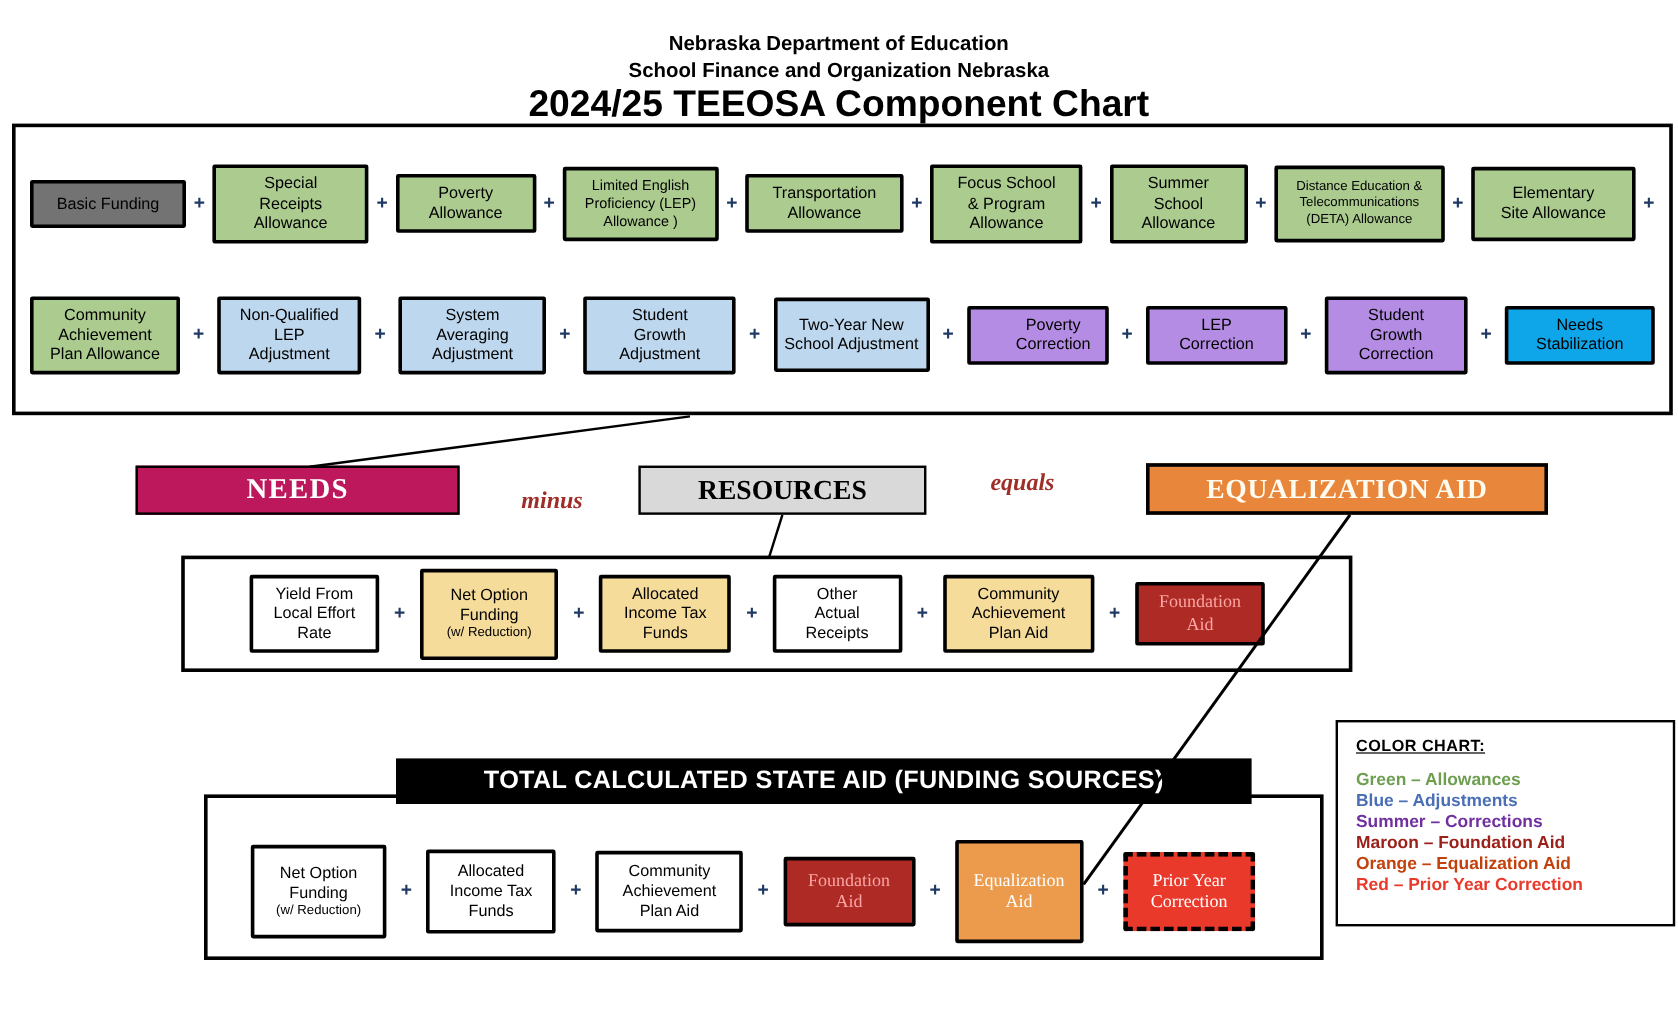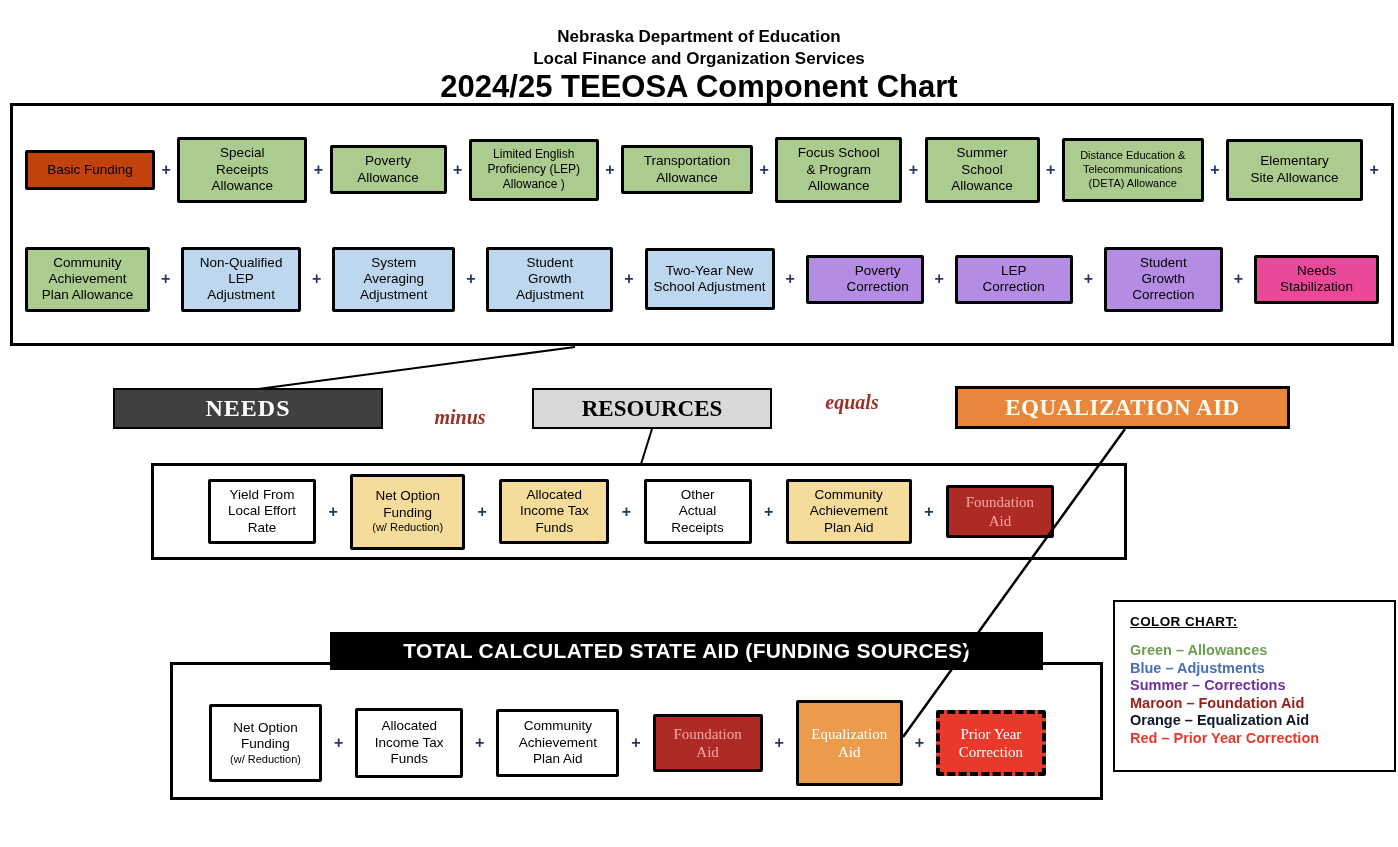--- a/index.html
+++ b/index.html
@@ -11,39 +11,39 @@
   .title-lg { font-size:31px; font-weight:700; line-height:29px; margin-top:2px; }
 
   .panel { position:absolute; background:#fff; border:3px solid #000; }
   #top-panel { left:10px; top:103px; width:1384px; height:243px;
                display:flex; flex-direction:column; justify-content:center; gap:44px; padding:0 12px; }
   .prow { display:flex; align-items:center; justify-content:space-between; }
 
   .cbox { border:3px solid #000; border-radius:2px; display:flex; flex-direction:column;
           justify-content:center; align-items:center; text-align:center;
           font-size:13.5px; line-height:1.22; color:#000; padding:5px 6px; min-height:50px; flex:0 0 auto; }
-  .peach  { background:#c2410c; }
+  .peach  { background:#737373; }
   .green  { background:#abcb8f; }
   .blue   { background:#bdd7ee; }
   .purple { background:#b58ce4;padding-left:32px; }
-  .yellow { background:#ec4899; }
+  .yellow { background:#0ea5e9; }
   .whitebg{ background:#ffffff; }
   .tan    { background:#f5dc9b; }
   .maroon { background:#ad2b24; color:#fca5a5; font-family:"Liberation Serif", serif; font-size:15px; }
   .orangebox { background:#ec9b4c; color:#fff; font-family:"Liberation Serif", serif; font-size:15px; }
   .reddash { background:#e8392b; color:#fff; font-family:"Liberation Serif", serif; font-size:15px;
              border:4px dashed #000; }
   .small { font-size:11px; line-height:1.25; }
   .sub { font-size:11px; line-height:1.2; }
 
   .plus { color:#1f3864; font-weight:700; font-size:16px; flex:0 0 auto; }
 
   .eqlabel { position:absolute; display:flex; align-items:center; justify-content:center;
              font-family:"Liberation Serif", serif; font-weight:700; }
-  #needs-box { left:113px; top:388px; width:270px; height:41px; background:#404040; color:#fff;
+  #needs-box { left:113px; top:388px; width:270px; height:41px; background:#be185d; color:#fff;
                border:2.5px solid #000; font-size:24px; letter-spacing:1px; }
   #resources-box { left:532px; top:388px; width:240px; height:41px; background:#d9d9d9; color:#000;
                border:2.5px solid #000; font-size:23px; }
   #equalization-box { left:955px; top:386px; width:335px; height:43px; background:#e8873c; color:#fffbef;
                border:3px solid #000; font-size:23px; letter-spacing:0.5px; }
   .operator { position:absolute; font-family:"Liberation Serif", serif; font-weight:700; font-style:italic;
               color:#9e2f28; font-size:20px; text-align:center; width:80px; }
   #op-minus { left:420px; top:406px; }
   #op-equals { left:812px; top:391px; }
 
@@ -65,21 +65,21 @@
   #legend .lentry { font-size:14.5px; font-weight:700; line-height:17.5px; }
 
   #connectors { position:absolute; left:0; top:0; width:1398px; height:847px;
                 pointer-events:none; z-index:5; }
 </style>
 </head>
 <body>
 
 <div class="titleblock">
   <div class="title-sm">Nebraska Department of Education</div>
-  <div class="title-sm">Local Finance and Organization Services</div>
+  <div class="title-sm">School Finance and Organization Nebraska</div>
   <div class="title-lg">2024/25 TEEOSA Component Chart</div>
 </div>
 
 <div class="panel" id="top-panel">
   <div class="prow">
     <div class="cbox peach" style="width:130px;min-height:40px">Basic Funding</div>
     <span class="plus">+</span>
     <div class="cbox green" style="width:130px;min-height:64px;padding:5px 16px">Special Receipts Allowance</div>
     <span class="plus">+</span>
     <div class="cbox green" style="width:117px;min-height:48px">Poverty Allowance</div>
@@ -160,21 +160,21 @@
   <div class="cbox reddash" style="width:110px;min-height:66px">Prior Year Correction</div>
 </div>
 
 <div id="legend">
   <div class="ltitle">COLOR CHART:</div>
   <div class="lentries">
     <div class="lentry" style="color:#6e9e50">Green – Allowances</div>
     <div class="lentry" style="color:#4a6fb5">Blue – Adjustments</div>
     <div class="lentry" style="color:#7030a0">Summer – Corrections</div>
     <div class="lentry" style="color:#9c201a">Maroon – Foundation Aid</div>
-    <div class="lentry" style="color:#0f172a">Orange – Equalization Aid</div>
+    <div class="lentry" style="color:#c2410c">Orange – Equalization Aid</div>
     <div class="lentry" style="color:#e8392b">Red – Prior Year Correction</div>
   </div>
 </div>
 
 <svg id="connectors" viewBox="0 0 1398 847" xmlns="http://www.w3.org/2000/svg">
   <line x1="575" y1="347" x2="258" y2="389" stroke="#000" stroke-width="2"></line>
   <line x1="652" y1="429" x2="641" y2="464" stroke="#000" stroke-width="2"></line>
   <line x1="1125" y1="429" x2="903" y2="737" stroke="#000" stroke-width="2.5"></line>
 </svg>
 

